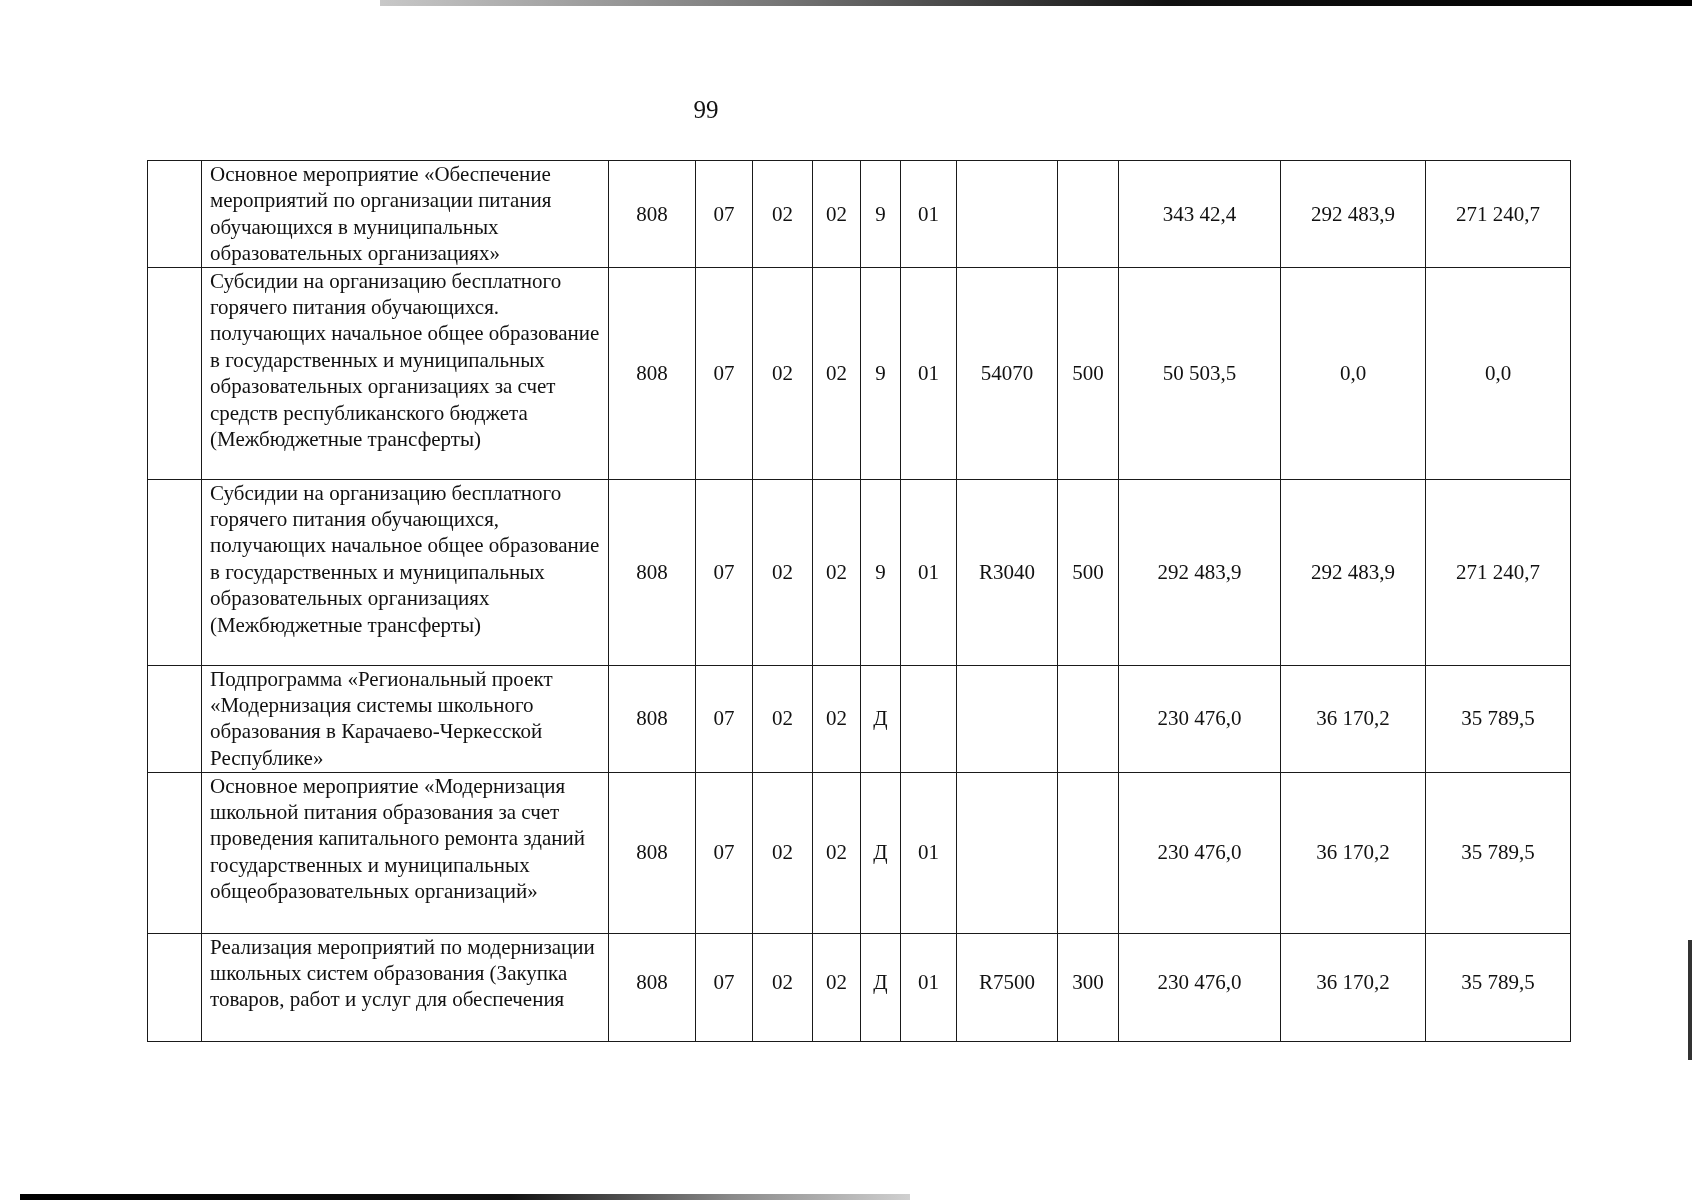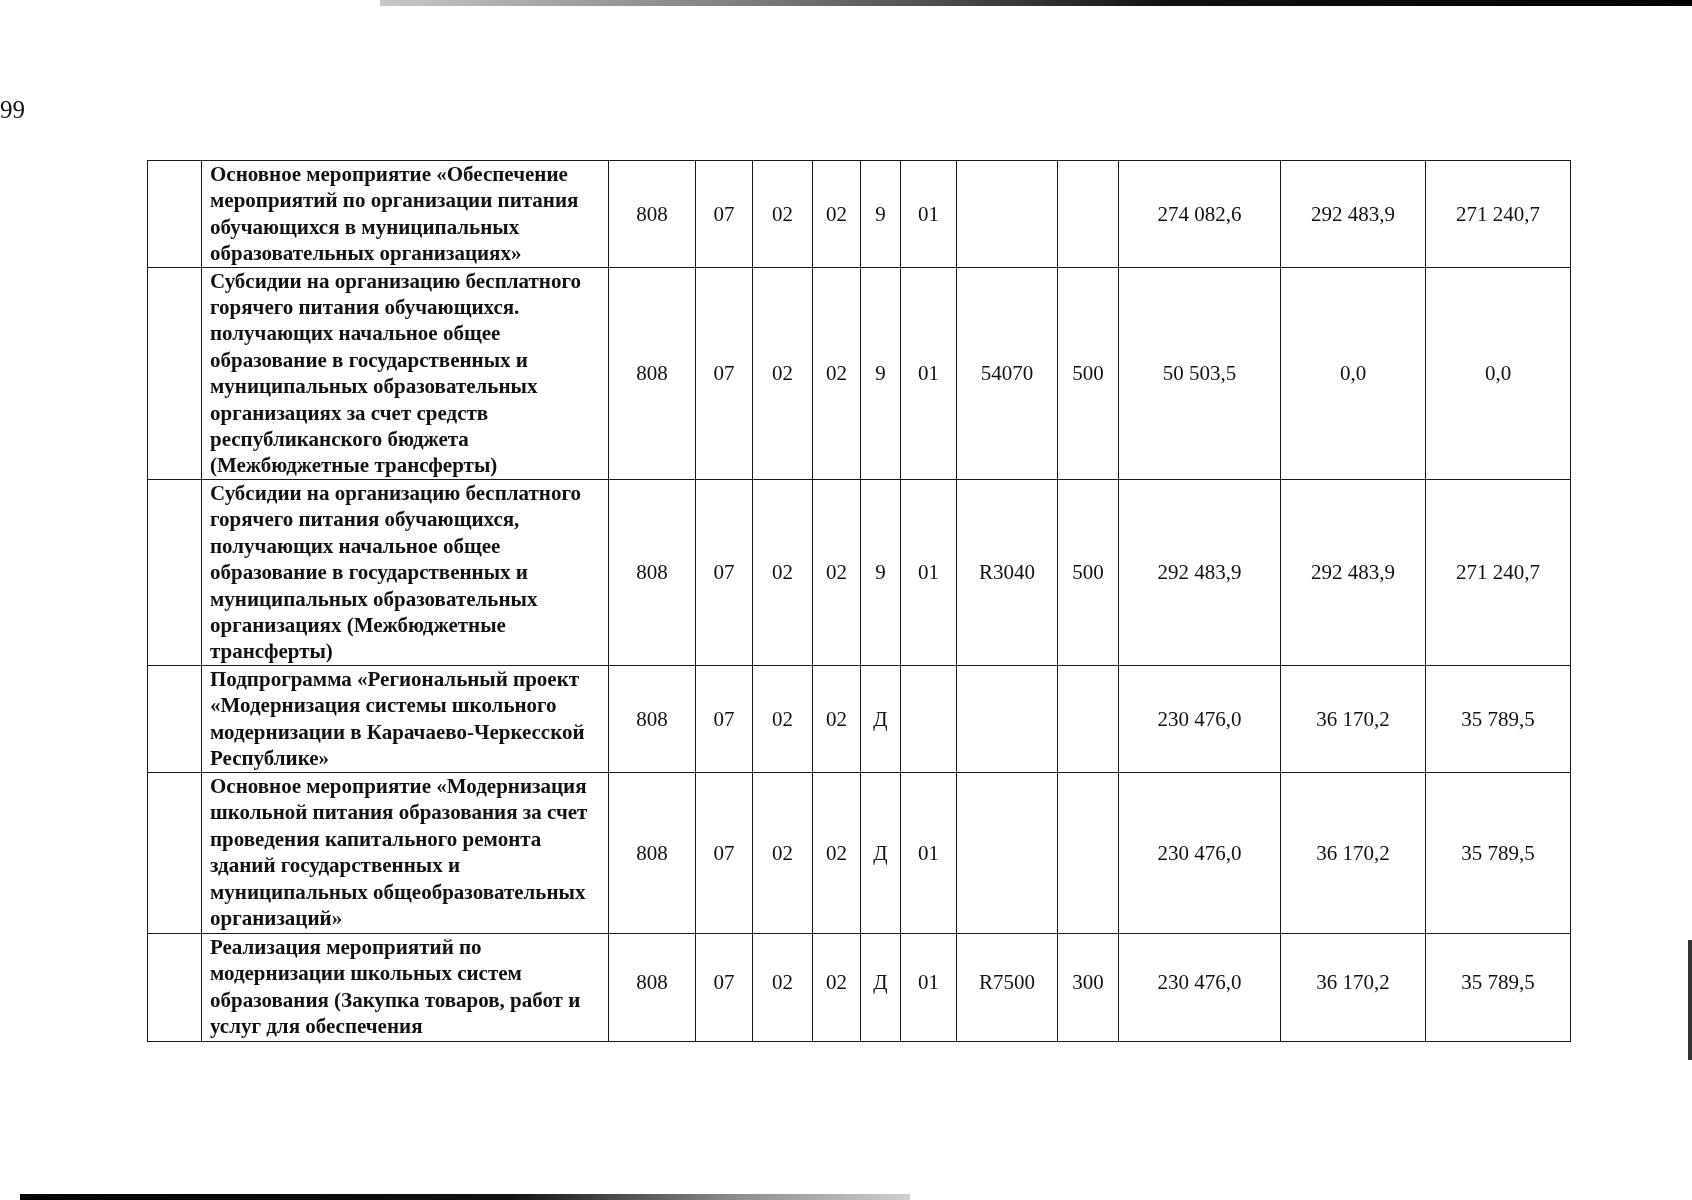--- a/index.html
+++ b/index.html
@@ -37,21 +37,21 @@
     top: 940px;
     width: 4px;
     height: 120px;
     background: #333;
   }
   .page-number {
     position: absolute;
     left: 0;
     width: 1412px;
     top: 96px;
-    text-align: left;
+    text-align: center;
     font-size: 25px;
   }
   table.budget {
     position: absolute;
     left: 147px;
     top: 160px;
     border-collapse: collapse;
     table-layout: fixed;
     width: 1423px;
   }
@@ -60,21 +60,20 @@
     font-size: 21px;
     line-height: 26.4px;
     vertical-align: middle;
     text-align: center;
     padding: 0;
   }
   table.budget td.name {
     text-align: left;
     padding: 0 4px 0 8px;
     vertical-align: top;
-    font-weight: bold;
   }
   table.budget td.num {
     text-align: center;
   }
   table.budget td.num-shift {
     padding-bottom: 10px;
   }
 </style>
 </head>
 <body>
@@ -107,21 +106,21 @@
       <td></td>
       <td class="name">Основное мероприятие «Обеспечение мероприятий по организации питания обучающихся в муниципальных образовательных организациях»</td>
       <td class="num">808</td>
       <td class="num">07</td>
       <td class="num">02</td>
       <td class="num">02</td>
       <td class="num">9</td>
       <td class="num">01</td>
       <td class="num"></td>
       <td class="num"></td>
-      <td class="num">274 082,6</td>
+      <td class="num">343 42,4</td>
       <td class="num">292 483,9</td>
       <td class="num">271 240,7</td>
     </tr>
 
     <tr style="height:212px">
       <td></td>
       <td class="name">Субсидии на организацию бесплатного горячего питания обучающихся. получающих начальное общее образование в государственных и муниципальных образовательных организациях за счет средств республиканского бюджета (Межбюджетные трансферты)</td>
       <td class="num">808</td>
       <td class="num">07</td>
       <td class="num">02</td>
@@ -146,21 +145,21 @@
       <td class="num">01</td>
       <td class="num">R3040</td>
       <td class="num">500</td>
       <td class="num">292 483,9</td>
       <td class="num">292 483,9</td>
       <td class="num">271 240,7</td>
     </tr>
 
     <tr style="height:107px">
       <td></td>
-      <td class="name">Подпрограмма «Региональный проект «Модернизация системы школьного модернизации в Карачаево-Черкесской Республике»</td>
+      <td class="name">Подпрограмма «Региональный проект «Модернизация системы школьного образования в Карачаево-Черкесской Республике»</td>
       <td class="num">808</td>
       <td class="num">07</td>
       <td class="num">02</td>
       <td class="num">02</td>
       <td class="num">Д</td>
       <td class="num"></td>
       <td class="num"></td>
       <td class="num"></td>
       <td class="num">230 476,0</td>
       <td class="num">36 170,2</td>

